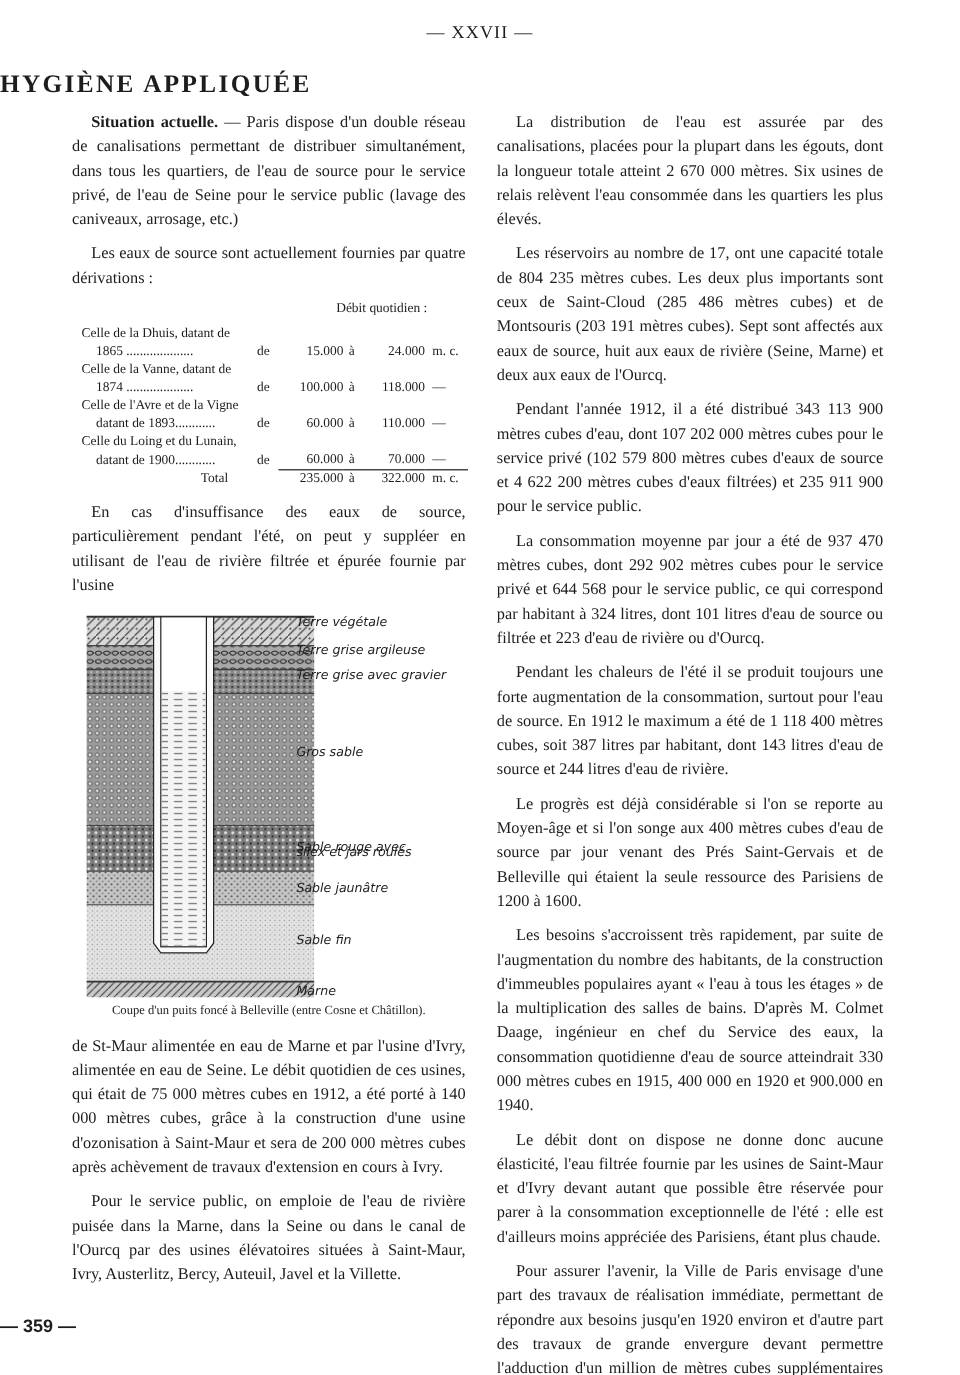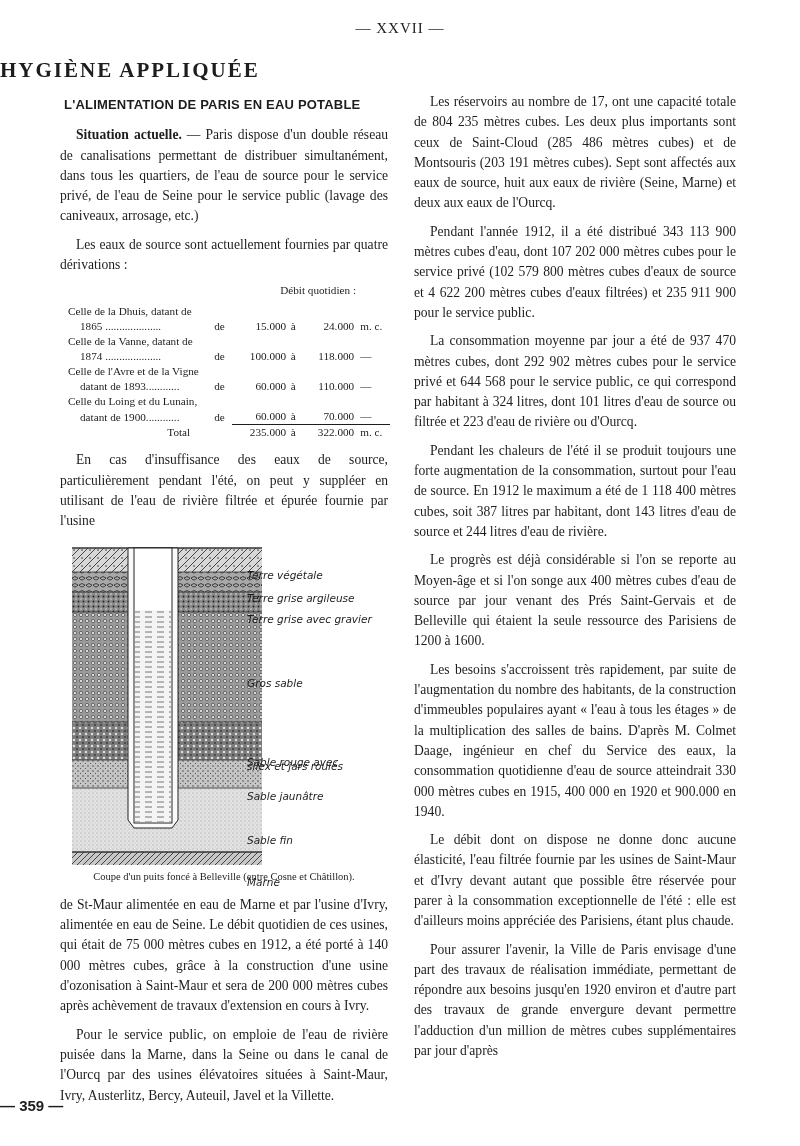--- a/index.html
+++ b/index.html
@@ -32,35 +32,34 @@
   .de { padding-left: 4px !important; width: 18px; }
   .num { text-align: right; width: 54px; }
   .a { text-align: center; width: 14px; }
   .unit { padding-left: 6px !important; }
   .ul { border-bottom: 1px solid #1d1d1d; }
   .total-row td { padding-top: 1px; }
   .figure { position: relative; width: 330px; height: 325px; margin: 4px 0 0 4px; }
   .fig-caption { font-size: 10.5px; text-align: center; margin: 2px 0 8px 0; text-indent: 0; }
   .layer-label {
     position: absolute; left: 183px; font-family: "DejaVu Sans", sans-serif; font-style: italic;
-    font-size: 10.5px; line-height: 12px; white-space: nowrap; margin-top: 22px;
+    font-size: 10.5px; line-height: 12px; white-space: nowrap;
   }
   .page-number-bottom {
     position: absolute; top: 1097px; left: 0; width: 800px; 
     font-family: "Liberation Sans", sans-serif; font-weight: bold; font-size: 15px;
   }
 </style>
 </head>
 <body>
 
 <div class="page-number-top">— XXVII —</div>
 <div class="main-title">HYGIÈNE APPLIQUÉE</div>
 
 <div class="col col-left">
-  <div class="section-heading">L'ALIMENTATION DE PARIS EN EAU POTABLE</div>
   <p><span class="bold">Situation actuelle.</span><span> — Paris dispose d'un double réseau de canalisations permettant de distribuer simultanément, dans tous les quartiers, de l'eau de source pour le service privé, de l'eau de Seine pour le service public (lavage des caniveaux, arrosage, etc.)</span></p>
   <p>Les eaux de source sont actuellement fournies par quatre dérivations :</p>
 
   <table class="debit">
     <tbody>
         <tr>
       <td colspan="7" class="debit-head">Débit quotidien :</td>
     </tr>
     <tr>
           <td colspan="7">Celle de la Dhuis, datant de</td>
@@ -196,20 +195,21 @@
     <div class="layer-label" style="top:272px;">Sable fin</div>
     <div class="layer-label" style="top:314px;">Marne</div>
   </div>
   <p class="fig-caption">Coupe d'un puits foncé à Belleville (entre Cosne et Châtillon).</p>
 
   <p style="text-indent:0">de St-Maur alimentée en eau de Marne et par l'usine d'Ivry, alimentée en eau de Seine. Le débit quotidien de ces usines, qui était de 75 000 mètres cubes en 1912, a été porté à 140 000 mètres cubes, grâce à la construction d'une usine d'ozonisation à Saint-Maur et sera de 200 000 mètres cubes après achèvement de travaux d'extension en cours à Ivry.</p>
   <p>Pour le service public, on emploie de l'eau de rivière puisée dans la Marne, dans la Seine ou dans le canal de l'Ourcq par des usines élévatoires situées à Saint-Maur, Ivry, Austerlitz, Bercy, Auteuil, Javel et la Villette.</p>
 </div>
 
 <div class="col col-right">
+  <p>La distribution de l'eau est assurée par des canalisations, placées pour la plupart dans les égouts, dont la longueur totale atteint 2 670 000 mètres. Six usines de relais relèvent l'eau consommée dans les quartiers les plus élevés.</p>
   <p>Les réservoirs au nombre de 17, ont une capacité totale de 804 235 mètres cubes. Les deux plus importants sont ceux de Saint-Cloud (285 486 mètres cubes) et de Montsouris (203 191 mètres cubes). Sept sont affectés aux eaux de source, huit aux eaux de rivière (Seine, Marne) et deux aux eaux de l'Ourcq.</p>
   <p>Pendant l'année 1912, il a été distribué 343 113 900 mètres cubes d'eau, dont 107 202 000 mètres cubes pour le service privé (102 579 800 mètres cubes d'eaux de source et 4 622 200 mètres cubes d'eaux filtrées) et 235 911 900 pour le service public.</p>
   <p>La consommation moyenne par jour a été de 937 470 mètres cubes, dont 292 902 mètres cubes pour le service privé et 644 568 pour le service public, ce qui correspond par habitant à 324 litres, dont 101 litres d'eau de source ou filtrée et 223 d'eau de rivière ou d'Ourcq.</p>
   <p>Pendant les chaleurs de l'été il se produit toujours une forte augmentation de la consommation, surtout pour l'eau de source. En 1912 le maximum a été de 1 118 400 mètres cubes, soit 387 litres par habitant, dont 143 litres d'eau de source et 244 litres d'eau de rivière.</p>
   <p>Le progrès est déjà considérable si l'on se reporte au Moyen-âge et si l'on songe aux 400 mètres cubes d'eau de source par jour venant des Prés Saint-Gervais et de Belleville qui étaient la seule ressource des Parisiens de 1200 à 1600.</p>
   <p>Les besoins s'accroissent très rapidement, par suite de l'augmentation du nombre des habitants, de la construction d'immeubles populaires ayant « l'eau à tous les étages » de la multiplication des salles de bains. D'après M. Colmet Daage, ingénieur en chef du Service des eaux, la consommation quotidienne d'eau de source atteindrait 330 000 mètres cubes en 1915, 400 000 en 1920 et 900.000 en 1940.</p>
   <p>Le débit dont on dispose ne donne donc aucune élasticité, l'eau filtrée fournie par les usines de Saint-Maur et d'Ivry devant autant que possible être réservée pour parer à la consommation exceptionnelle de l'été : elle est d'ailleurs moins appréciée des Parisiens, étant plus chaude.</p>
   <p>Pour assurer l'avenir, la Ville de Paris envisage d'une part des travaux de réalisation immédiate, permettant de répondre aux besoins jusqu'en 1920 environ et d'autre part des travaux de grande envergure devant permettre l'adduction d'un million de mètres cubes supplémentaires par jour d'après</p>
 </div>
 

